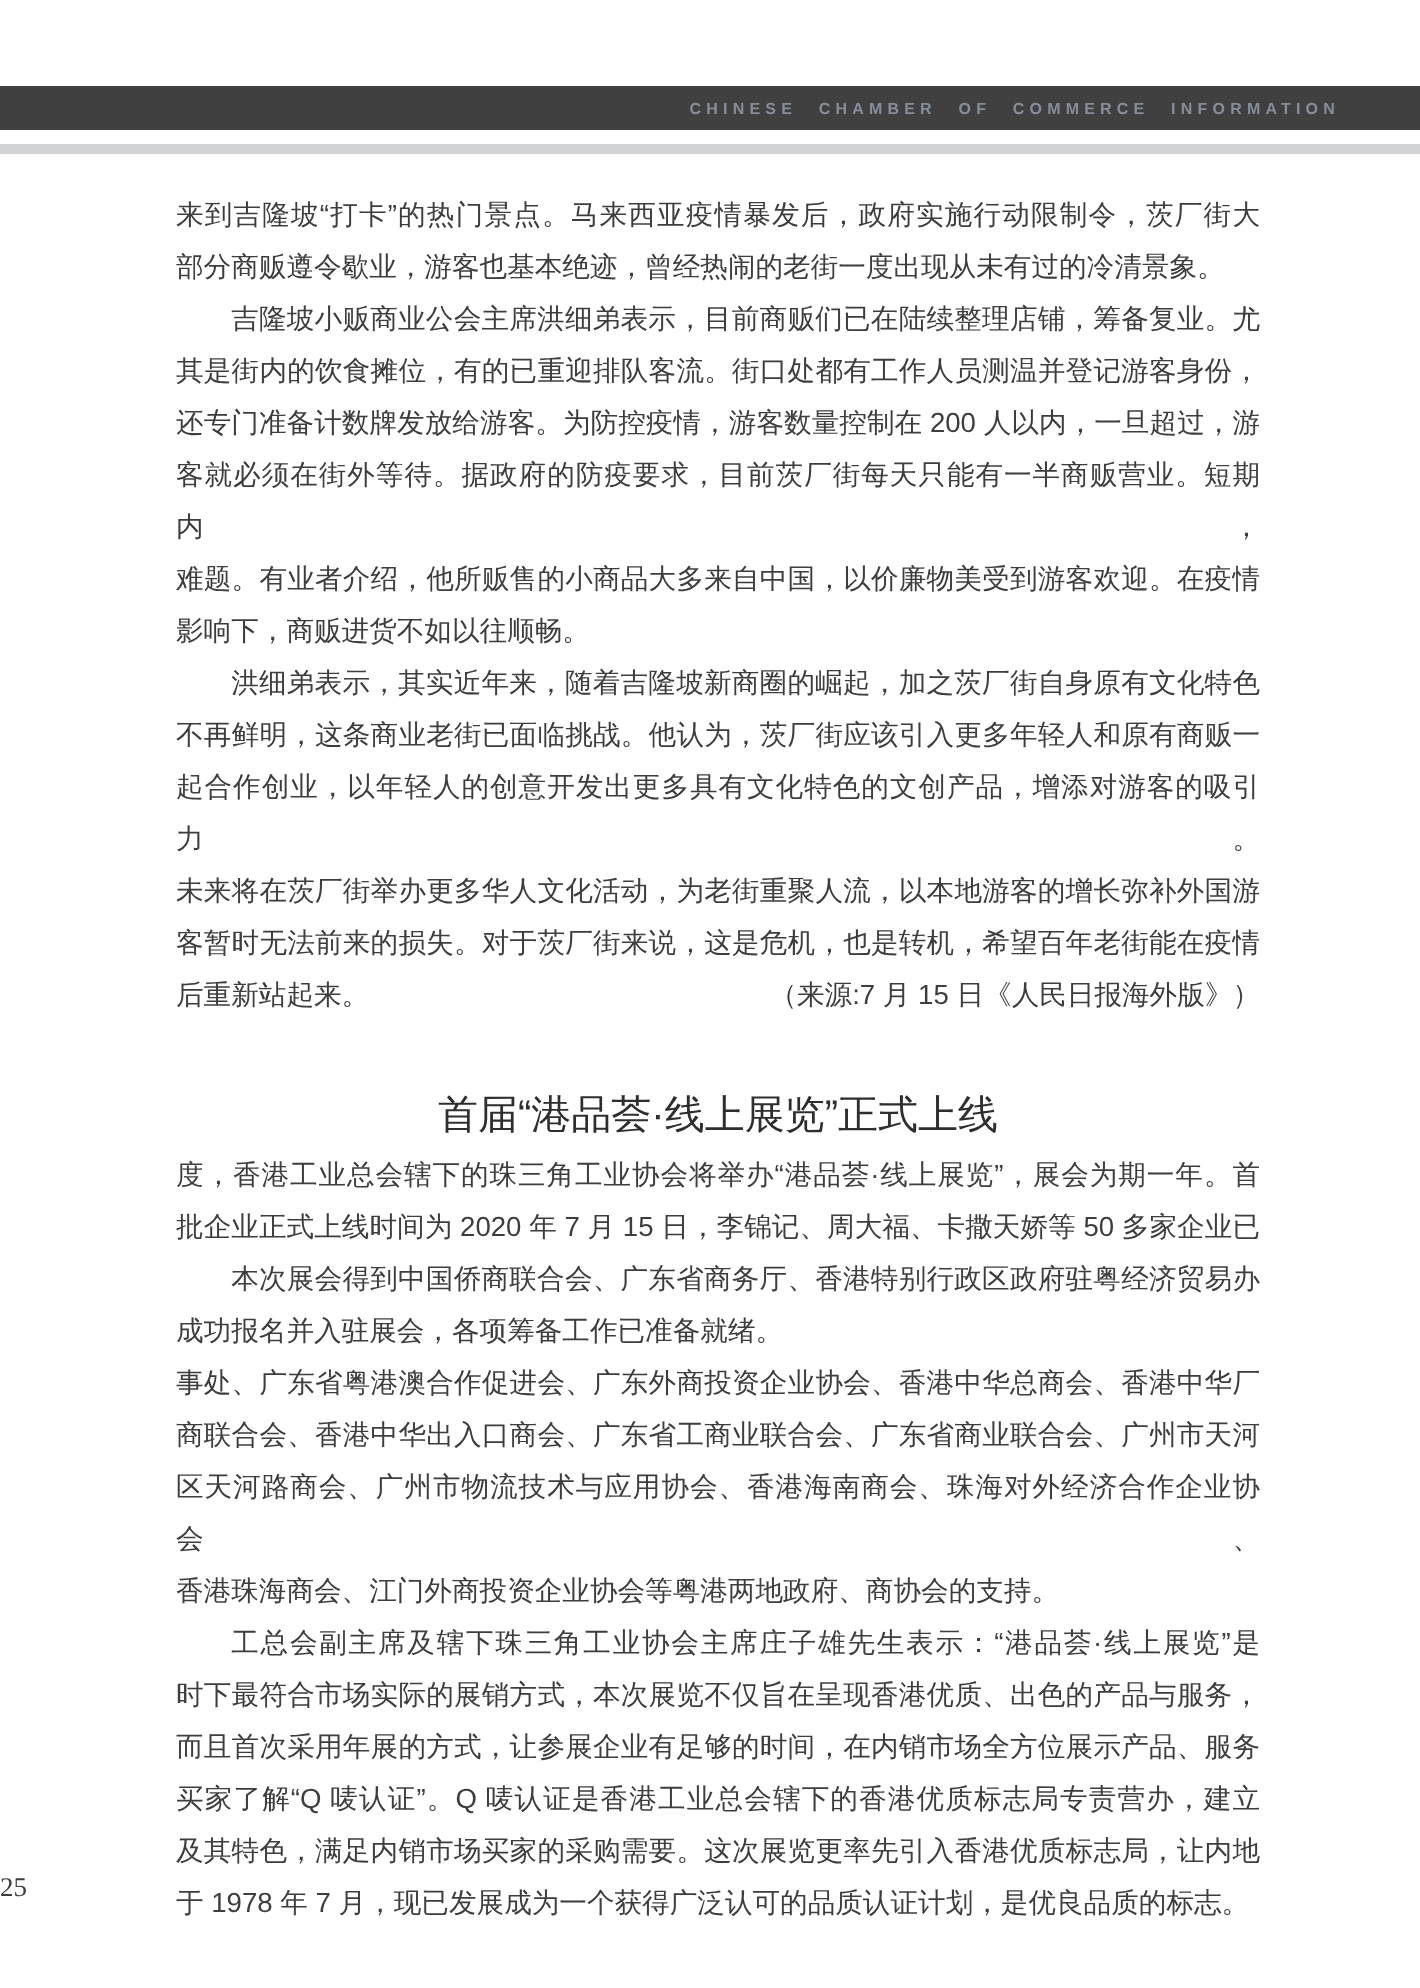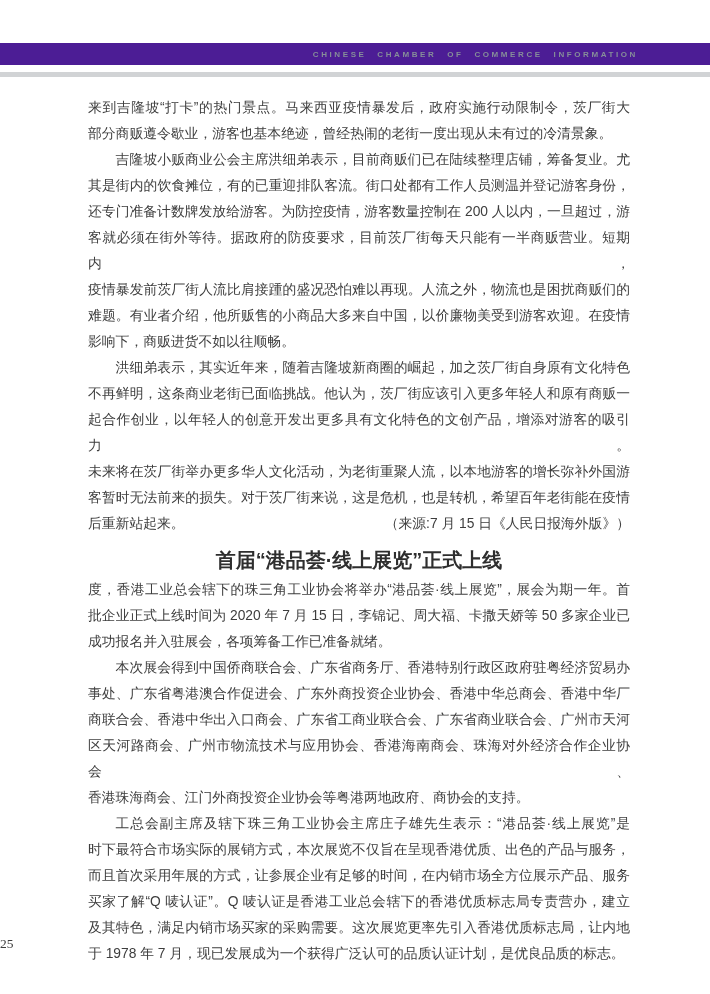--- a/index.html
+++ b/index.html
@@ -5,23 +5,23 @@
   html, body { margin: 0; padding: 0; }
   body {
     width: 710px; height: 994px;
     background: #ffffff;
     font-family: "Liberation Sans", sans-serif;
     position: relative;
     overflow: hidden;
   }
   .band-thick {
     position: absolute; top: 43px; left: 0; right: 0; height: 22px;
-    background: #4c1d95;
+    background: #404040;
     display: flex; align-items: center; justify-content: flex-end;
-    padding-right: 72px; box-sizing: border-box;
+    padding-right: 40px; box-sizing: border-box;
   }
   .band-text {
     font-size: 8px; font-weight: bold; color: #868e99;
     letter-spacing: 2.6px; word-spacing: 6px;
   }
   .band-thin {
     position: absolute; top: 72px; left: 0; right: 0; height: 5px;
     background: #d1d3d5;
   }
   .content {
@@ -29,22 +29,22 @@
     color: #3d3d3d; font-size: 13.8px; line-height: 26px;
   }
   .line { text-align: justify; text-align-last: justify; }
   .line.last { text-align-last: left; }
   .line.indent { text-indent: 2em; }
   .line.split {
     display: flex; justify-content: space-between;
     text-align-last: auto; white-space: nowrap;
   }
   .article-title {
-    font-size: 20px; font-weight: bold; text-align: center;
-    color: #2e2e2e; line-height: 30px; margin: 8px 0 2px 0;
+    font-size: 20px; font-weight: normal; text-align: center;
+    color: #2e2e2e; line-height: 30px; margin: 32px 0 2px 0;
     text-align-last: center;
   }
   .footer {
     position: absolute; top: 936px; left: 0; width: 660px;
     text-align: left;
     font-family: "Liberation Serif", serif;
     font-size: 13.5px; color: #3d3d3d;
   }
 </style>
 </head>
@@ -56,41 +56,40 @@
 <div class="band-thin"></div>
 
 <div class="content">
   <section>
       <div class="line">来到吉隆坡“打卡”的热门景点。马来西亚疫情暴发后，政府实施行动限制令，茨厂街大</div>
       <div class="line last">部分商贩遵令歇业，游客也基本绝迹，曾经热闹的老街一度出现从未有过的冷清景象。</div>
       <div class="line indent">吉隆坡小贩商业公会主席洪细弟表示，目前商贩们已在陆续整理店铺，筹备复业。尤</div>
       <div class="line">其是街内的饮食摊位，有的已重迎排队客流。街口处都有工作人员测温并登记游客身份，</div>
       <div class="line">还专门准备计数牌发放给游客。为防控疫情，游客数量控制在 200 人以内，一旦超过，游</div>
       <div class="line">客就必须在街外等待。据政府的防疫要求，目前茨厂街每天只能有一半商贩营业。短期内，</div>
-      <div class="line">疫情暴发前茨厂街人流比肩接踵的盛况恐怕难以再现。人流之外，物流也是困扰商贩们的</div>
       <div class="line">难题。有业者介绍，他所贩售的小商品大多来自中国，以价廉物美受到游客欢迎。在疫情</div>
       <div class="line last">影响下，商贩进货不如以往顺畅。</div>
       <div class="line indent">洪细弟表示，其实近年来，随着吉隆坡新商圈的崛起，加之茨厂街自身原有文化特色</div>
       <div class="line">不再鲜明，这条商业老街已面临挑战。他认为，茨厂街应该引入更多年轻人和原有商贩一</div>
       <div class="line">起合作创业，以年轻人的创意开发出更多具有文化特色的文创产品，增添对游客的吸引力。</div>
       <div class="line">未来将在茨厂街举办更多华人文化活动，为老街重聚人流，以本地游客的增长弥补外国游</div>
       <div class="line">客暂时无法前来的损失。对于茨厂街来说，这是危机，也是转机，希望百年老街能在疫情</div>
       <div class="line last split">
         <span>后重新站起来。</span>
         <span>（来源:7 月 15 日《人民日报海外版》）</span>
       </div>
     </section>
 
   <h1 class="article-title">首届“港品荟·线上展览”正式上线</h1>
 
   <section>
       <div class="line">度，香港工业总会辖下的珠三角工业协会将举办“港品荟·线上展览”，展会为期一年。首</div>
       <div class="line">批企业正式上线时间为 2020 年 7 月 15 日，李锦记、周大福、卡撒天娇等 50 多家企业已</div>
+      <div class="line indent">本次展会得到中国侨商联合会、广东省商务厅、香港特别行政区政府驻粤经济贸易办</div>
       <div class="line last">成功报名并入驻展会，各项筹备工作已准备就绪。</div>
-      <div class="line indent">本次展会得到中国侨商联合会、广东省商务厅、香港特别行政区政府驻粤经济贸易办</div>
       <div class="line">事处、广东省粤港澳合作促进会、广东外商投资企业协会、香港中华总商会、香港中华厂</div>
       <div class="line">商联合会、香港中华出入口商会、广东省工商业联合会、广东省商业联合会、广州市天河</div>
       <div class="line">区天河路商会、广州市物流技术与应用协会、香港海南商会、珠海对外经济合作企业协会、</div>
       <div class="line last">香港珠海商会、江门外商投资企业协会等粤港两地政府、商协会的支持。</div>
       <div class="line indent">工总会副主席及辖下珠三角工业协会主席庄子雄先生表示：“港品荟·线上展览”是</div>
       <div class="line">时下最符合市场实际的展销方式，本次展览不仅旨在呈现香港优质、出色的产品与服务，</div>
       <div class="line">而且首次采用年展的方式，让参展企业有足够的时间，在内销市场全方位展示产品、服务</div>
       <div class="line">买家了解“Q 唛认证”。Q 唛认证是香港工业总会辖下的香港优质标志局专责营办，建立</div>
       <div class="line">及其特色，满足内销市场买家的采购需要。这次展览更率先引入香港优质标志局，让内地</div>
       <div class="line last">于 1978 年 7 月，现已发展成为一个获得广泛认可的品质认证计划，是优良品质的标志。</div>

